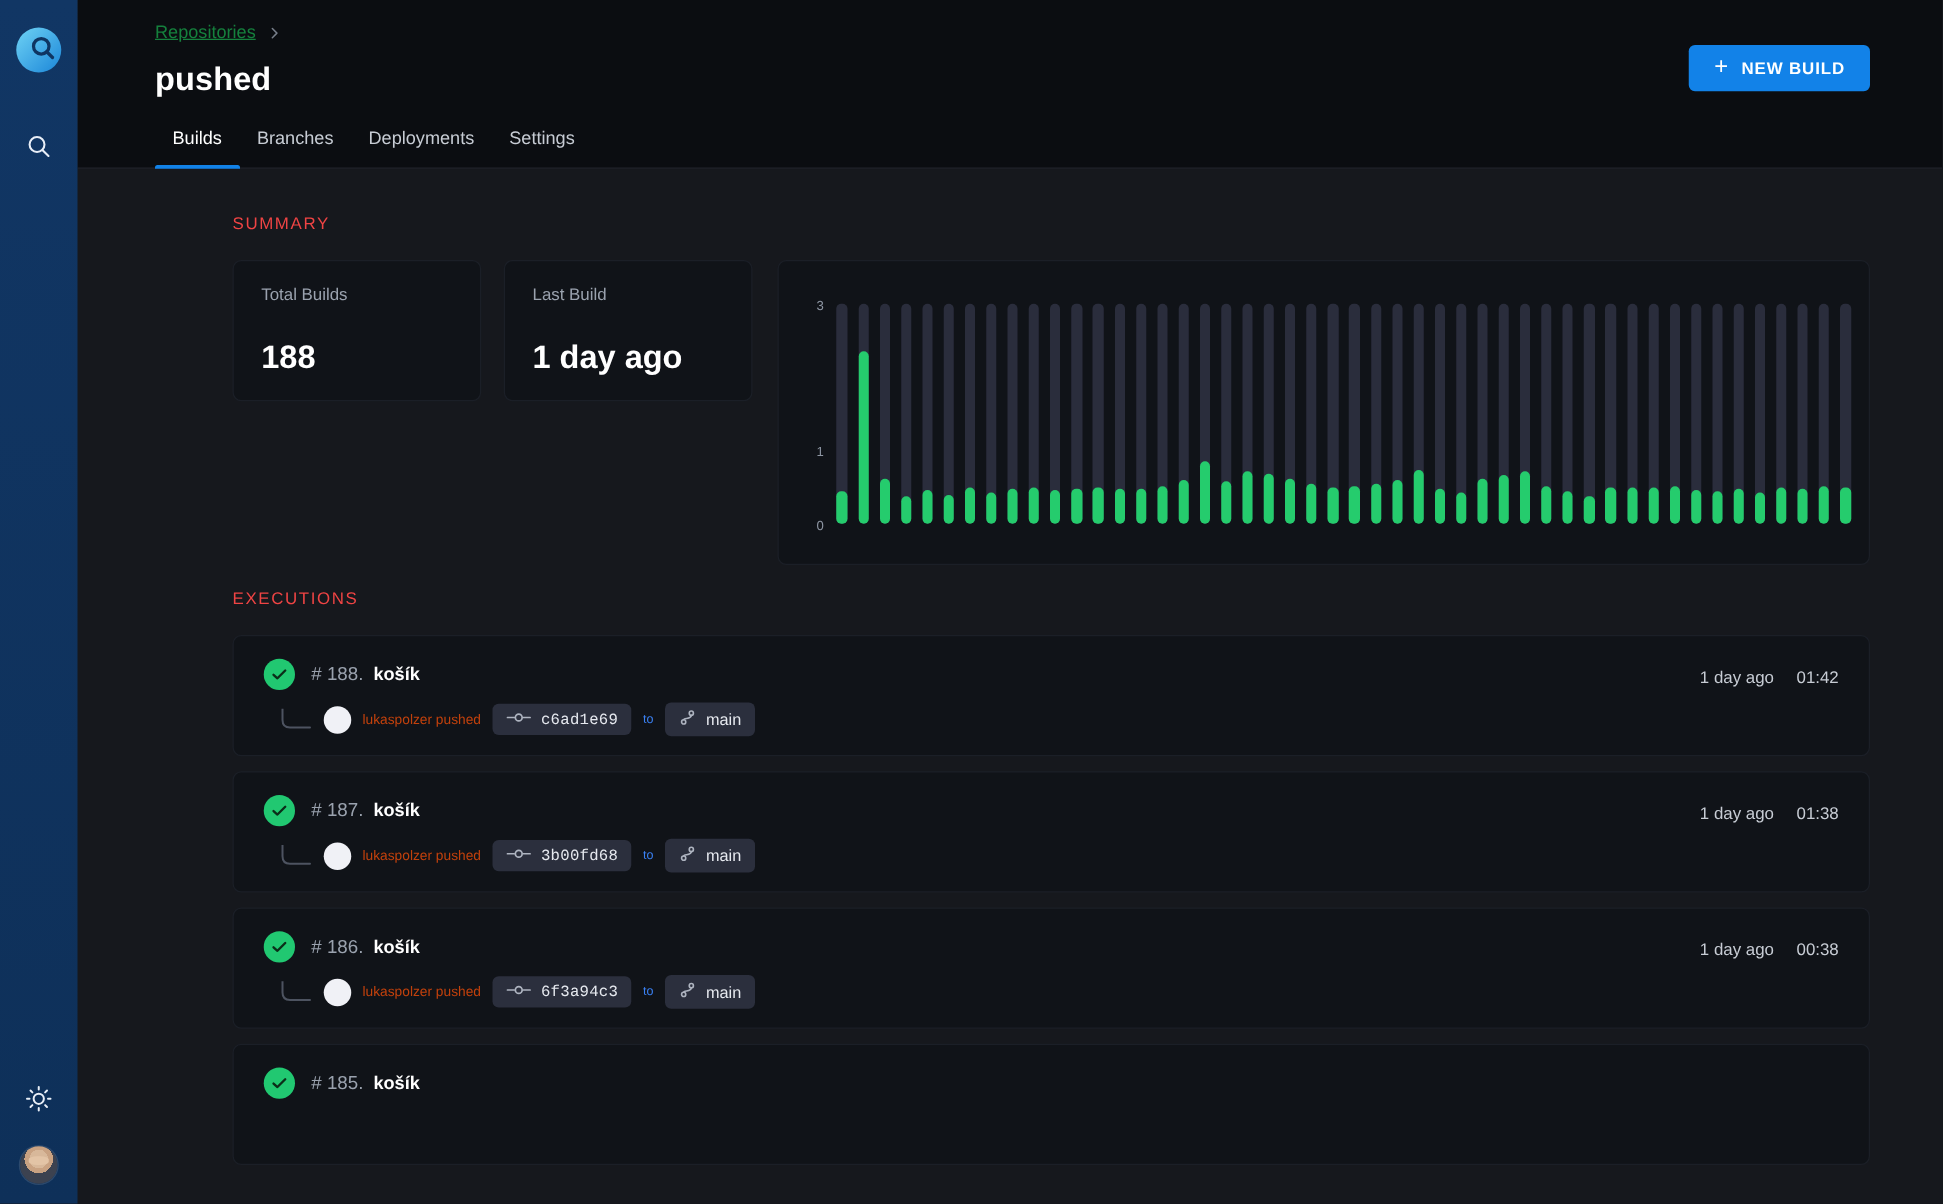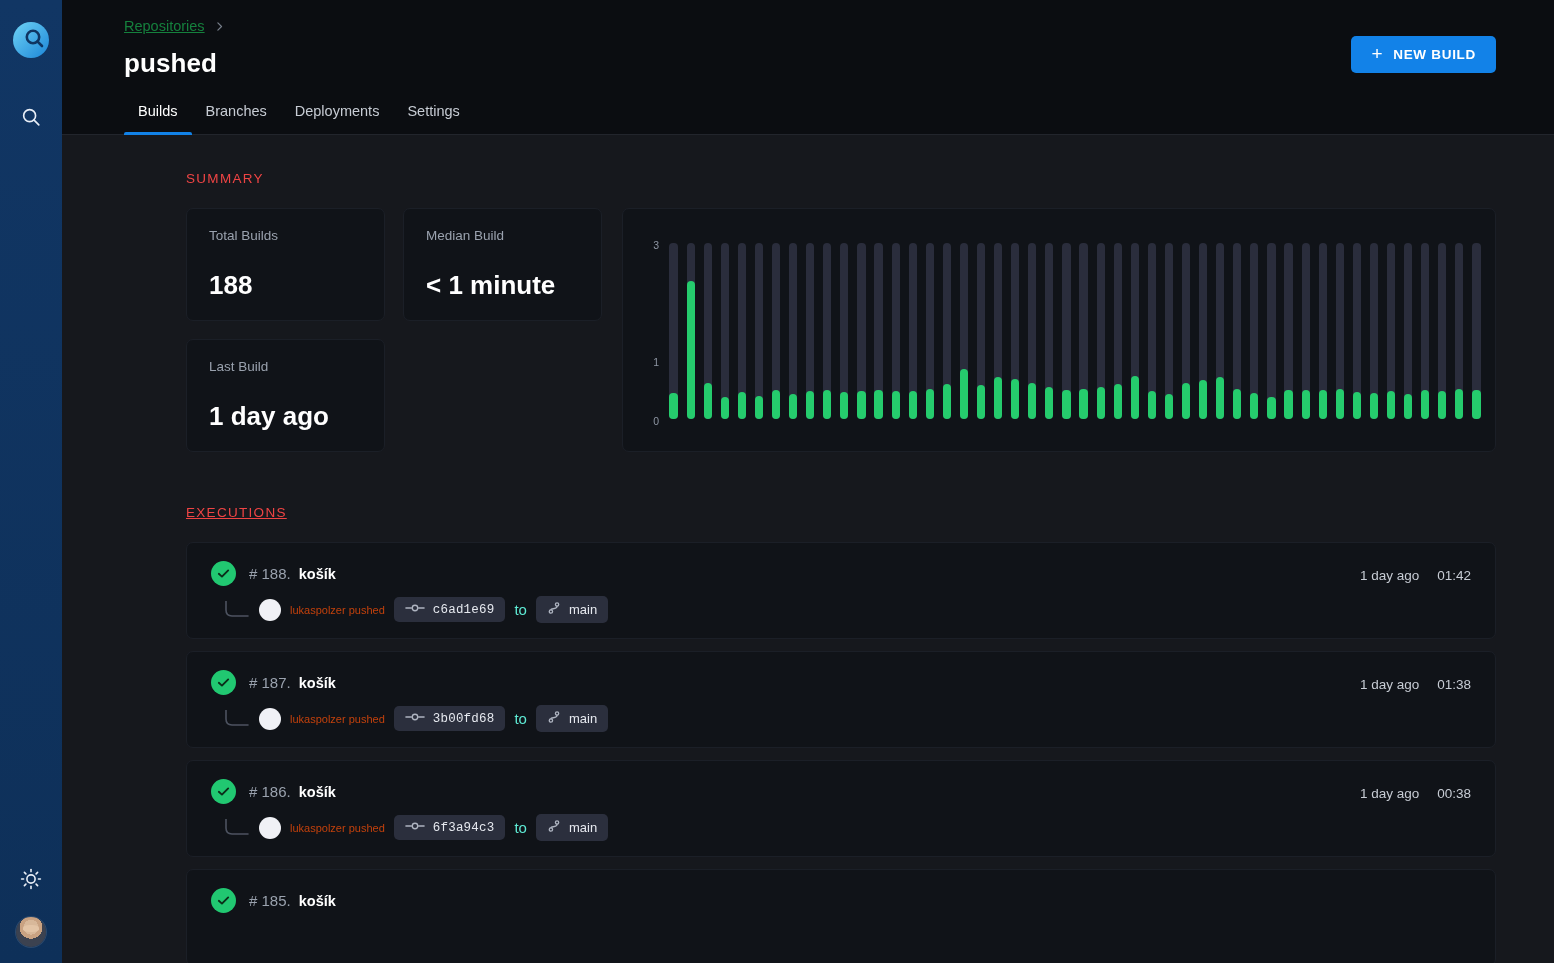--- a/index.html
+++ b/index.html
@@ -87,21 +87,21 @@
     flex:1 1 auto; height:244px; position:relative; overflow:hidden;
   }
   .chart-axis { position:absolute; left:0; top:0; width:42px; height:100%; }
   .axis-tick { position:absolute; right:6px; color:#8e96a3; font-size:10.5px; line-height:1; }
   .chart-plot { position:absolute; left:42px; right:10px; top:0; bottom:0; }
   .bar-col { position:absolute; bottom:0; }
   .bar-track { position:absolute; bottom:0; width:100%; border-radius:4px; background:#2a2d3c; }
   .bar-fill  { position:absolute; bottom:0; width:100%; border-radius:4px; background:#25cc6d; }
 
   
-  .exec-head { margin-top:53px;text-decoration:underline; }
+  .exec-head { margin-top:19px; }
   .exec-list { margin-top:22px; display:flex; flex-direction:column; gap:12px; }
   .exec-row {
     background:#101318; border:1px solid #1b1f27; border-radius:7px;
     height:97px; padding:18px 24px 0 24px; position:relative; cursor:pointer;
     display:flex;
   }
   .exec-left { flex:1 1 auto; }
   .exec-line1 { display:flex; align-items:center; gap:13px; }
   .check {
     width:25px; height:25px; border-radius:50%; background:#21c871;
@@ -115,21 +115,21 @@
     width:22px; height:22px; border-radius:50%; flex:0 0 auto;
     background:#f0f1f6; overflow:hidden; position:relative;
   }
   .pushed-by { color:#c2410c; font-size:11px; }
   .chip {
     display:inline-flex; align-items:center; gap:8px;
     background:#2b2f3d; color:#e6e9ef; border-radius:5px;
     padding:5px 11px; font-size:13px;
   }
   .chip .mono { font-family:"Liberation Mono", monospace; letter-spacing:.2px; font-size:12.5px;}
-  .to-word { color:#5eead4; font-size:15px; }
+  .to-word { color:#3b82f6; font-size:10px; }
   .exec-right {
     position:absolute; right:24px; top:25px;
     display:flex; align-items:center; gap:18px;
   }
   .rel-time, .abs-time { color:#c7ccd4; font-size:13.5px; }
 </style>
 </head>
 <body>
 
 <div class="app">
@@ -213,24 +213,20 @@
 
       <div class="section-label">SUMMARY</div>
 
       <div class="summary-wrap">
         <div class="stat-grid">
           <div class="stat-card">
             <div class="stat-label">Total Builds</div>
             <div class="stat-value">188</div>
           </div>
           <div class="stat-card">
-            <div class="stat-label">Median Build</div>
-            <div class="stat-value">&lt; 1 minute</div>
-          </div>
-          <div class="stat-card">
             <div class="stat-label">Last Build</div>
             <div class="stat-value">1 day ago</div>
           </div>
         </div>
 
         <div class="chart-card">
           <div class="chart-axis">
               <div class="axis-tick" style="top: 207px;">0</div>
               <div class="axis-tick" style="top: 148.333px;">1</div>
               <div class="axis-tick" style="top: 31px;">3</div>

